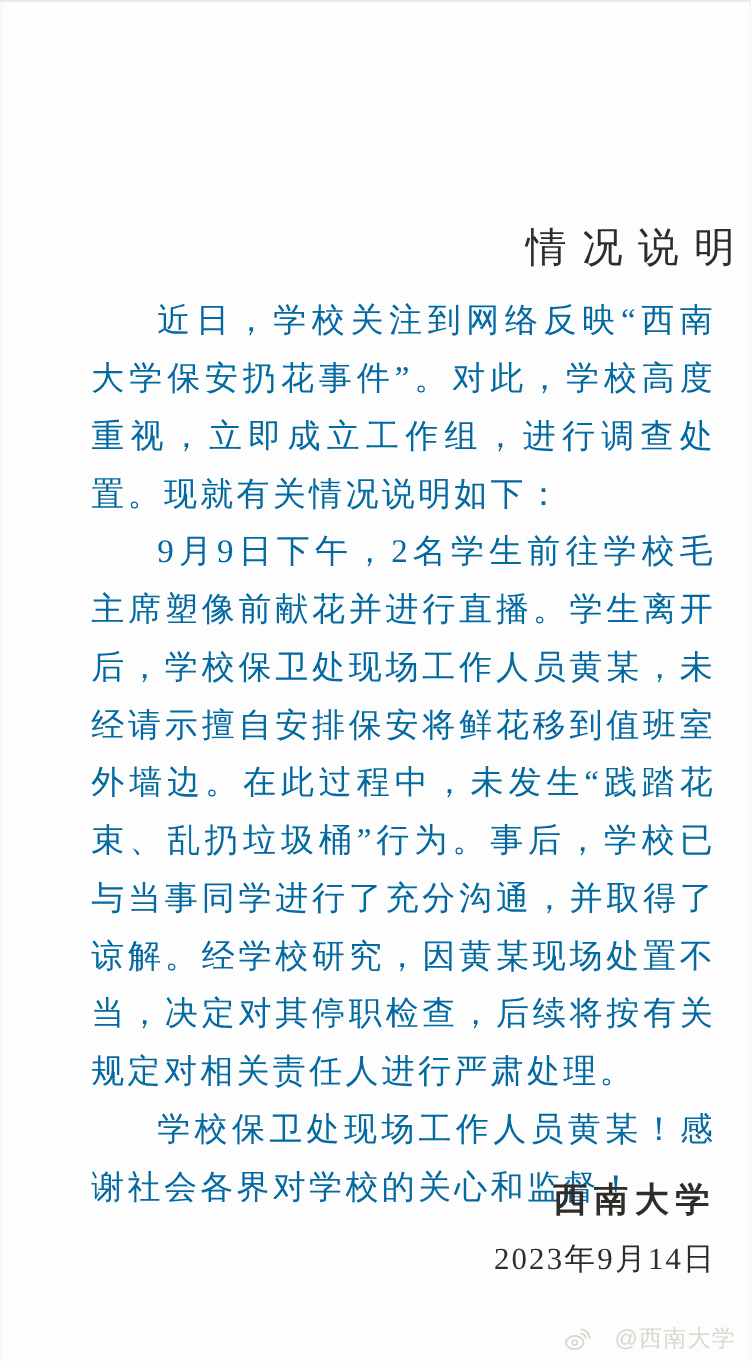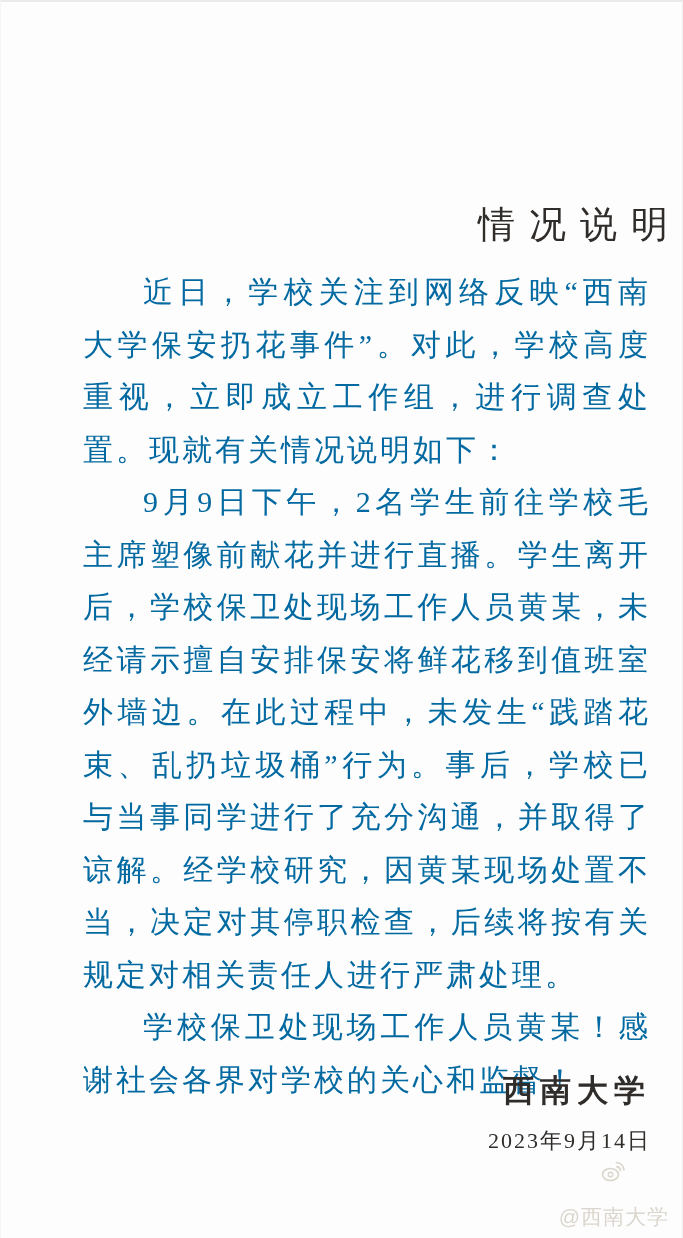--- a/index.html
+++ b/index.html
@@ -51,37 +51,36 @@
     right: 31px;
     font-size: 31px;
     letter-spacing: 6px;
     color: #2f2c2a;
     font-weight: bold;
   }
   .doc-date {
     position: absolute;
     top: 1124px;
     right: 31px;
-    font-size: 22px;
+    font-size: 28px;
     letter-spacing: 2px;
     color: #2f2c2a;
   }
   .watermark {
     position: absolute;
     right: 13px;
     bottom: 7px;
     display: flex;
     align-items: center;
     gap: 20px;
     color: #dbd6cd;
     font-size: 21px;
     letter-spacing: 1px;
     font-family: "Liberation Sans", "DejaVu Sans", sans-serif;
     user-select: none;
-    flex-direction: column;
   }
   .watermark svg { display: block; }
 </style>
 </head>
 <body>
 
 <div class="page">
 
   <h1 class="doc-title">情况说明</h1>
 

